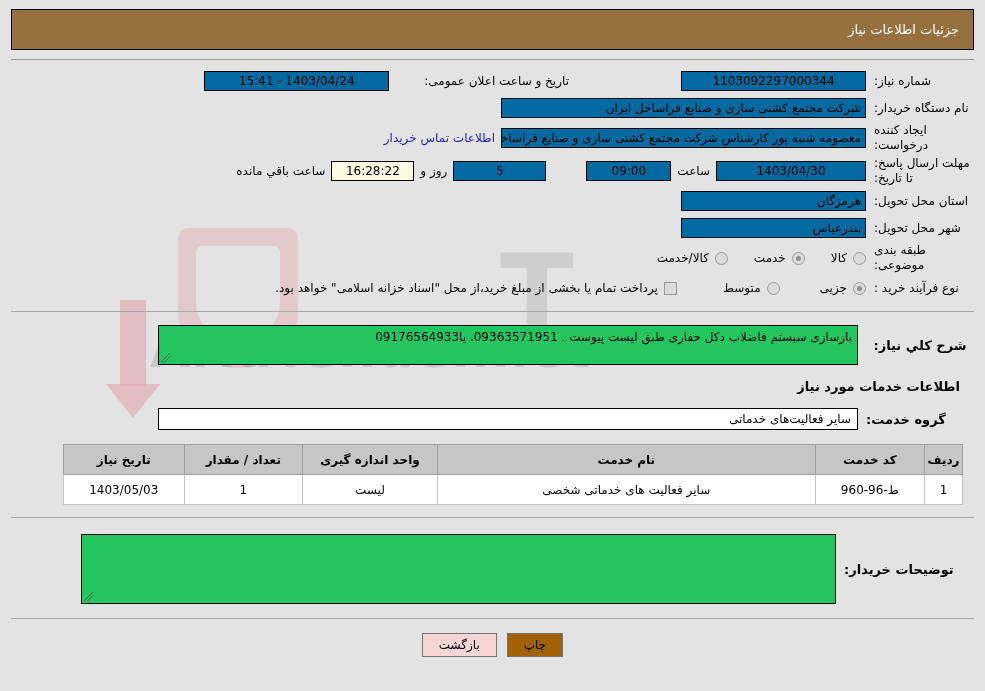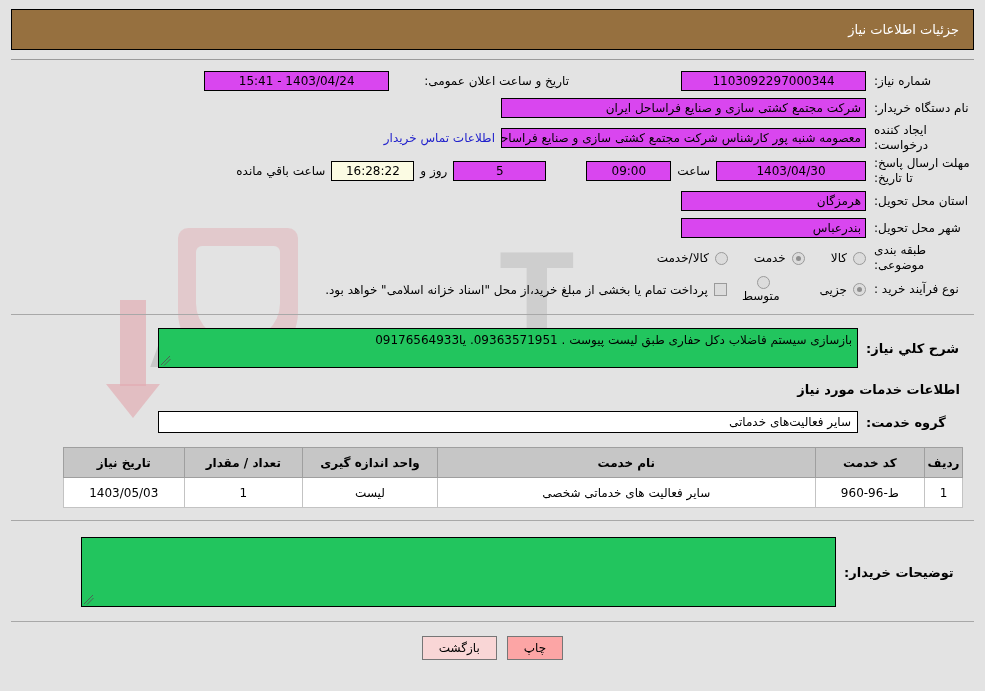--- a/index.html
+++ b/index.html
@@ -126,21 +126,21 @@
     font-size: 12px;
     color: #000;
     flex: 0 0 auto;
     box-sizing: border-box;
     line-height: 15px;
   }
   .lbl.two-line { line-height: 15px; }
 
   .field {
     border: 1px solid #000;
-    background: #d946ef;
+    background: #0369a1;
     height: 20px;
     line-height: 19px;
     font-size: 12px;
     padding: 0 4px;
     box-sizing: border-box;
     text-align: center;
     overflow: hidden;
     white-space: nowrap;
     color: #000;
   }
@@ -310,21 +310,21 @@
     gap: 10px;
   }
   .btn {
     font-size: 12px;
     padding: 3px 16px;
     border: 1px solid #767676;
     cursor: pointer;
     font-family: "DejaVu Sans", "Liberation Sans", sans-serif;
     line-height: 16px;
   }
-  .btn-print  { background: #fca5a5; }
+  .btn-print  { background: #a16207; }
   .btn-back   { background: #f9d6d6; }
 </style>
 </head>
 <body>
 
 <div class="watermark">
   <div class="wm-shield"></div>
   <div class="wm-arrow"></div>
   <div class="wm-big-letters">T</div>
   <div class="wm-text">AriaTender.net</div>
@@ -395,36 +395,36 @@
       </div>
     </div>
 
     <div class="row">
       <div class="lbl">نوع فرآیند خرید :</div>
       <div class="radio-group">
         <div class="radio-item" style="margin-left:40px;">
           <span class="radio checked"></span>
           <span class="radio-label">جزیی</span>
         </div>
-        <div class="radio-item" style="margin-left:15px;flex-direction:column;">
+        <div class="radio-item" style="margin-left:46px;">
           <span class="radio"></span>
           <span class="radio-label">متوسط</span>
         </div>
         <div class="radio-item">
           <span class="checkbox"></span>
           <span class="note-text">پرداخت تمام یا بخشی از مبلغ خرید،از محل "اسناد خزانه اسلامی" خواهد بود.</span>
         </div>
       </div>
     </div>
   </div>
 
   <div class="panel2">
 
     <div class="row" style="justify-content:flex-start;">
-      <div class="sec-label" style="width:108px;text-align:left;">شرح کلي نیاز:</div>
+      <div class="sec-label" style="width:108px;text-align:center;">شرح کلي نیاز:</div>
       <div class="textarea ta-desc">
         <span>بازسازی سیستم فاضلاب دکل حفاری طبق لیست پیوست . 09363571951. یا09176564933</span>
         <span class="grip">
           <svg width="10" height="10" viewBox="0 0 10 10">
               <path d="M0 9 L9 0 M3 9.5 L9.5 3" stroke="#555" stroke-width="0.9" fill="none"></path>
             </svg>
         </span>
       </div>
     </div>
 

